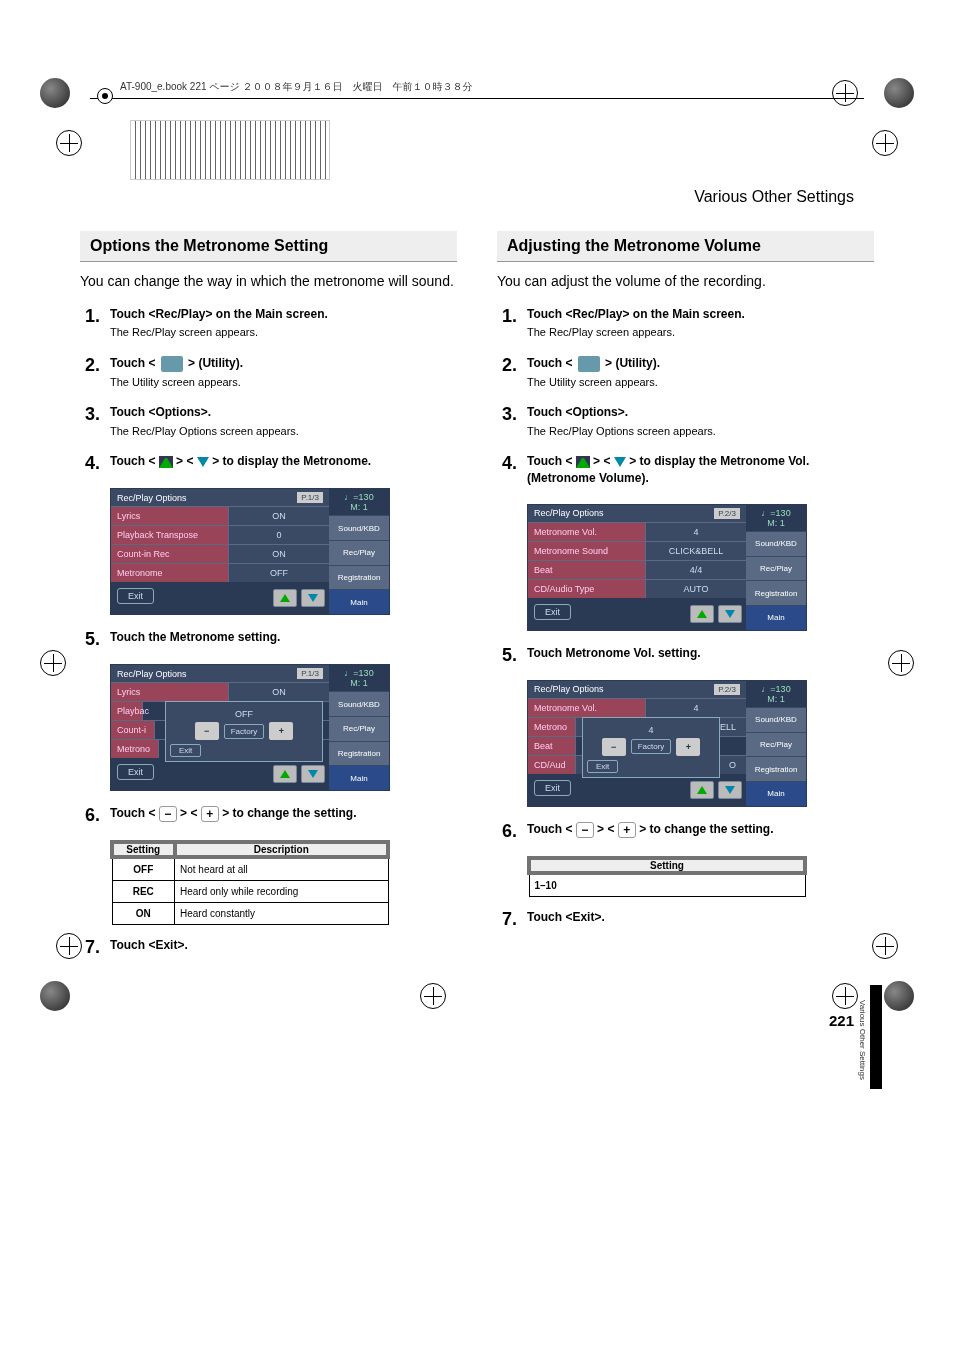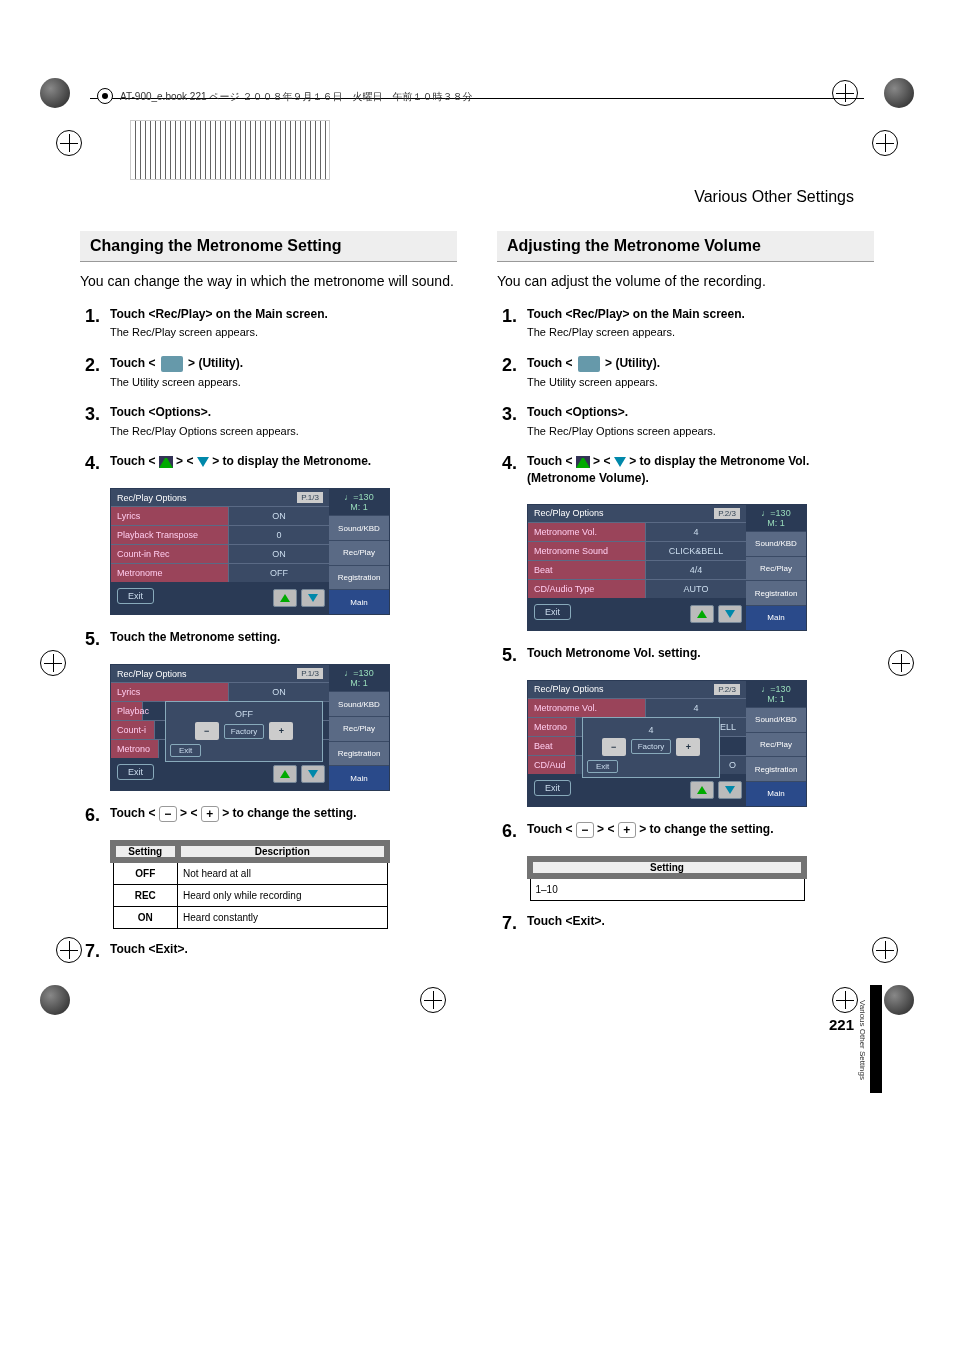--- a/index.html
+++ b/index.html
@@ -4,21 +4,21 @@
 <style>
   * { box-sizing: border-box; margin: 0; padding: 0; }
   body { background: #fff; font-family: Arial, Helvetica, sans-serif; color: #000; width: 954px; margin: 0 auto; position: relative; }
   .page { padding: 60px 80px 60px 80px; position: relative; }
   .crossmark { width: 26px; height: 26px; border: 1px solid #000; border-radius: 50%; display: inline-flex; align-items: center; justify-content: center; position: absolute; background: #fff; }
   .crossmark::before, .crossmark::after { content: ""; position: absolute; background: #000; }
   .crossmark::before { width: 18px; height: 1px; }
   .crossmark::after { width: 1px; height: 18px; }
   .circle-dark { width: 30px; height: 30px; border-radius: 50%; background: radial-gradient(circle at 35% 35%, #888, #222); position: absolute; }
   .header-line { position: absolute; top: 98px; left: 90px; right: 90px; height: 1px; background: #000; }
-  .header-text { position: absolute; top: 90px; left: 120px; font-size: 10px; color: #333; }
+  .header-text { position: absolute; top: 80px; left: 120px; font-size: 10px; color: #333; }
   .header-target { position: absolute; top: 88px; left: 97px; width: 16px; height: 16px; border: 1px solid #000; border-radius: 50%; background: #fff; display: flex; align-items: center; justify-content: center; }
   .header-target::before { content: ""; width: 6px; height: 6px; border-radius: 50%; background: #000; }
   .keyboard-illust { width: 200px; height: 60px; border: 1px solid #aaa; margin-left: 50px; background: repeating-linear-gradient(90deg, #fff 0 4px, #000 4px 5px); opacity: 0.6; margin-bottom: 8px; }
   .chapter-title { text-align: right; font-size: 16px; font-weight: normal; margin-bottom: 25px; padding-right: 20px; }
   .columns { display: flex; gap: 40px; }
   .col { flex: 1; min-width: 0; }
   .section-title { background: #eee; font-size: 16px; font-weight: bold; padding: 6px 10px; margin-bottom: 10px; border-bottom: 1px solid #999; }
   .intro { font-size: 14px; margin-bottom: 14px; line-height: 1.4; }
   .step { display: flex; gap: 10px; margin-bottom: 14px; align-items: flex-start; }
   .step-num { font-size: 18px; font-weight: bold; min-width: 20px; text-align: right; }
@@ -43,21 +43,21 @@
   .ss-nav-btn { width: 24px; height: 18px; background: #bbb; border: 1px solid #789; display: flex; align-items: center; justify-content: center; border-radius: 2px; }
   .ss-nav-btn .t-up { width: 0; height: 0; border-left: 5px solid transparent; border-right: 5px solid transparent; border-bottom: 8px solid #0a0; }
   .ss-nav-btn .t-dn { width: 0; height: 0; border-left: 5px solid transparent; border-right: 5px solid transparent; border-top: 8px solid #08a; }
   .ss-tempo { background: #2a3a55; padding: 3px; font-size: 9px; color: #9db; text-align: center; }
   .popup-val { text-align: center; color: #cde; padding: 3px; }
   .popup-btns { display: flex; gap: 5px; justify-content: center; align-items: center; }
   .popup-btn { width: 24px; height: 18px; background: #ccc; color: #234; text-align: center; line-height: 18px; border-radius: 2px; font-weight: bold; }
   .popup-factory { padding: 2px 6px; border: 1px solid #8ab; color: #cde; font-size: 8px; border-radius: 2px; }
   .popup-exit { margin-top: 4px; display: inline-block; padding: 1px 8px; border: 1px solid #8ab; color: #cde; font-size: 8px; border-radius: 2px; }
   table.setting-table { width: 280px; margin: 8px 0 12px 30px; border-collapse: collapse; font-size: 10px; }
-  table.setting-table th { background: #eee; border: 6px solid #737373; font-weight: bold; }
+  table.setting-table th { background: #eee; border: 4px solid #737373; font-weight: bold; }
   table.setting-table td { border: 1px solid #000; padding: 5px; }
   .page-num { text-align: right; font-weight: bold; font-size: 15px; margin-top: 40px; padding-right: 20px; }
   .side-tab { position: absolute; right: 72px; top: 985px; width: 12px; height: 120px; background: #000; }
   .side-tab-text { position: absolute; right: 87px; top: 1000px; writing-mode: vertical-rl; font-size: 8px; color: #333; }
   .note-text { font-size: 11px; margin: 6px 0 12px 30px; width: 280px; line-height: 1.4; }
   .ss-bottom { display: flex; align-items: center; justify-content: space-between; padding: 0 4px 4px 0; }
 </style>
 </head>
 <body>
 
@@ -83,21 +83,21 @@
 <div class="side-tab-text">Various Other Settings</div>
 
 <div class="page">
   <div style="height:60px;"></div>
   <div class="keyboard-illust"></div>
   <div class="chapter-title">Various Other Settings</div>
 
   <div class="columns">
 
     <div class="col">
-      <div class="section-title">Changing the Metronome Setting</div>
+      <div class="section-title">Options the Metronome Setting</div>
       <div class="intro">You can change the way in which the metronome will sound.</div>
 
       <div class="step">
         <div class="step-num">1.</div>
         <div class="step-body">
           <span class="step-bold">Touch &lt;Rec/Play&gt; on the Main screen.</span>
           <span>The Rec/Play screen appears.</span>
         </div>
       </div>
 
@@ -421,21 +421,21 @@
         </span>
           </div>
       </div>
 
       <table class="setting-table">
         <tbody>
             <tr>
               <th>Setting</th>
             </tr>
         <tr>
-              <td style="font-weight:normal;">1–10</td>
+              <td style="font-weight:bold;">1–10</td>
             </tr>
       </tbody>
         </table>
 
 
       <div class="step">
         <div class="step-num">7.</div>
         <div class="step-body">
             <span class="step-bold">Touch &lt;Exit&gt;.</span>
           </div>

